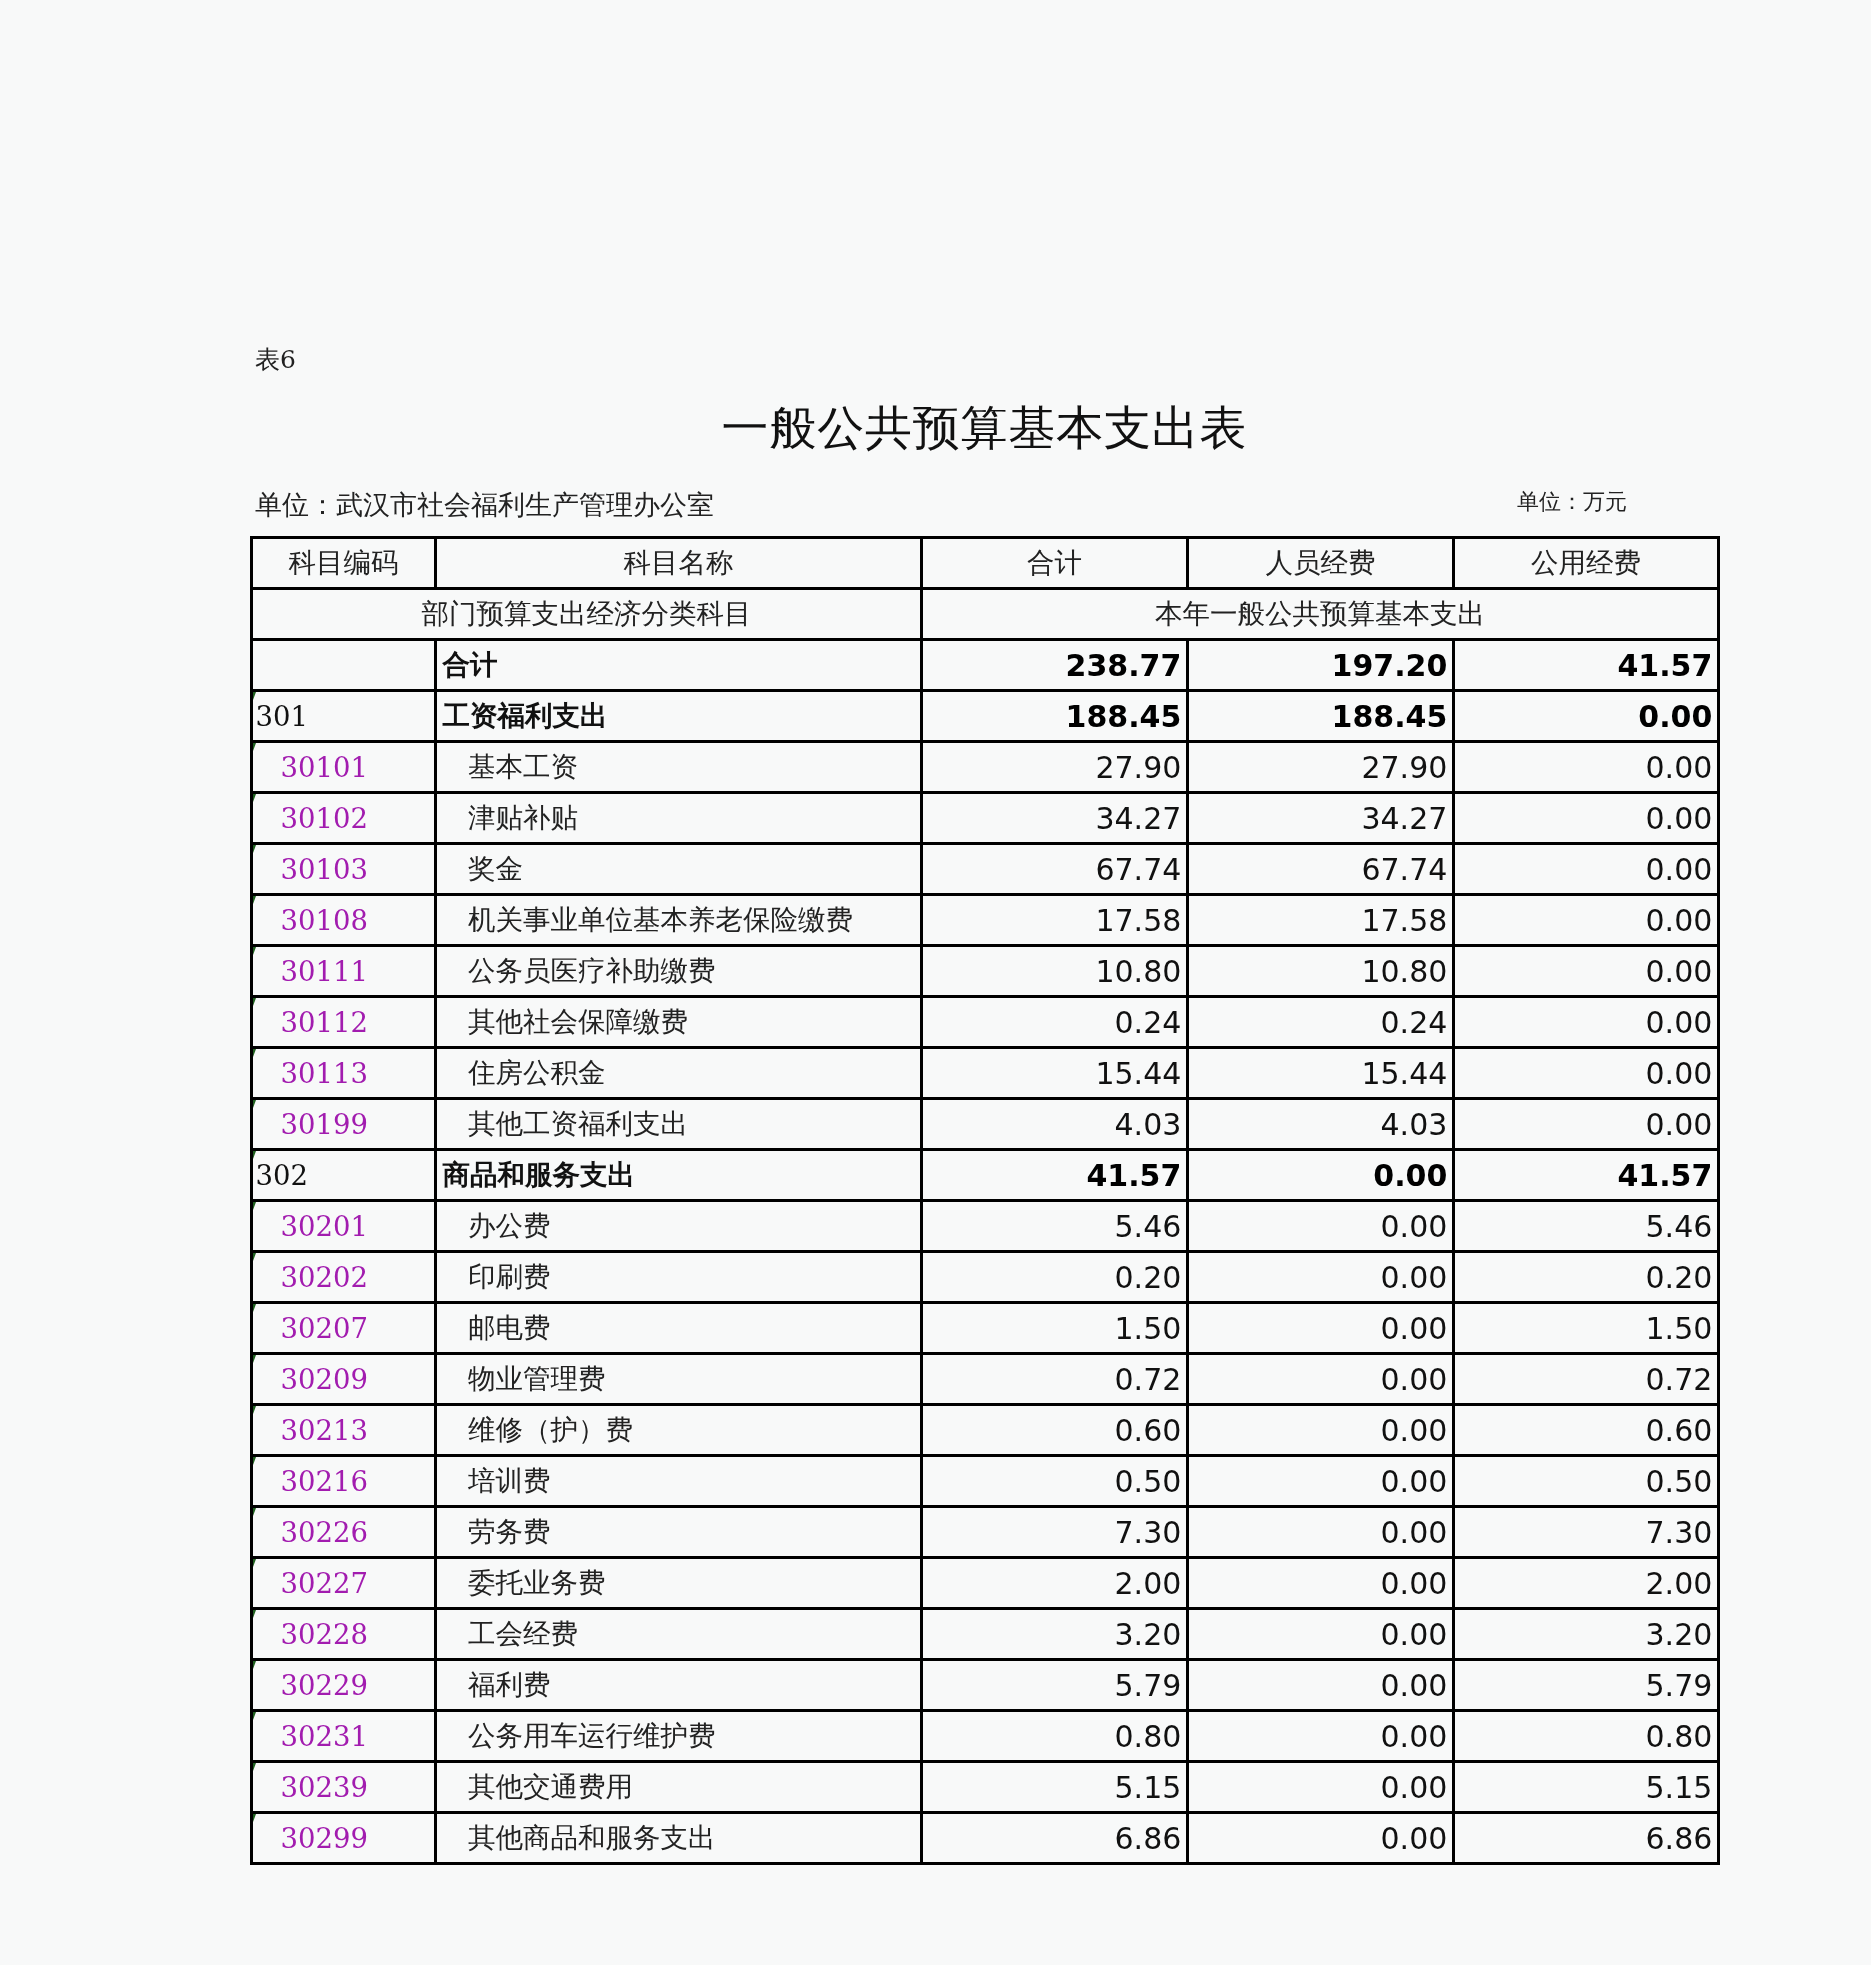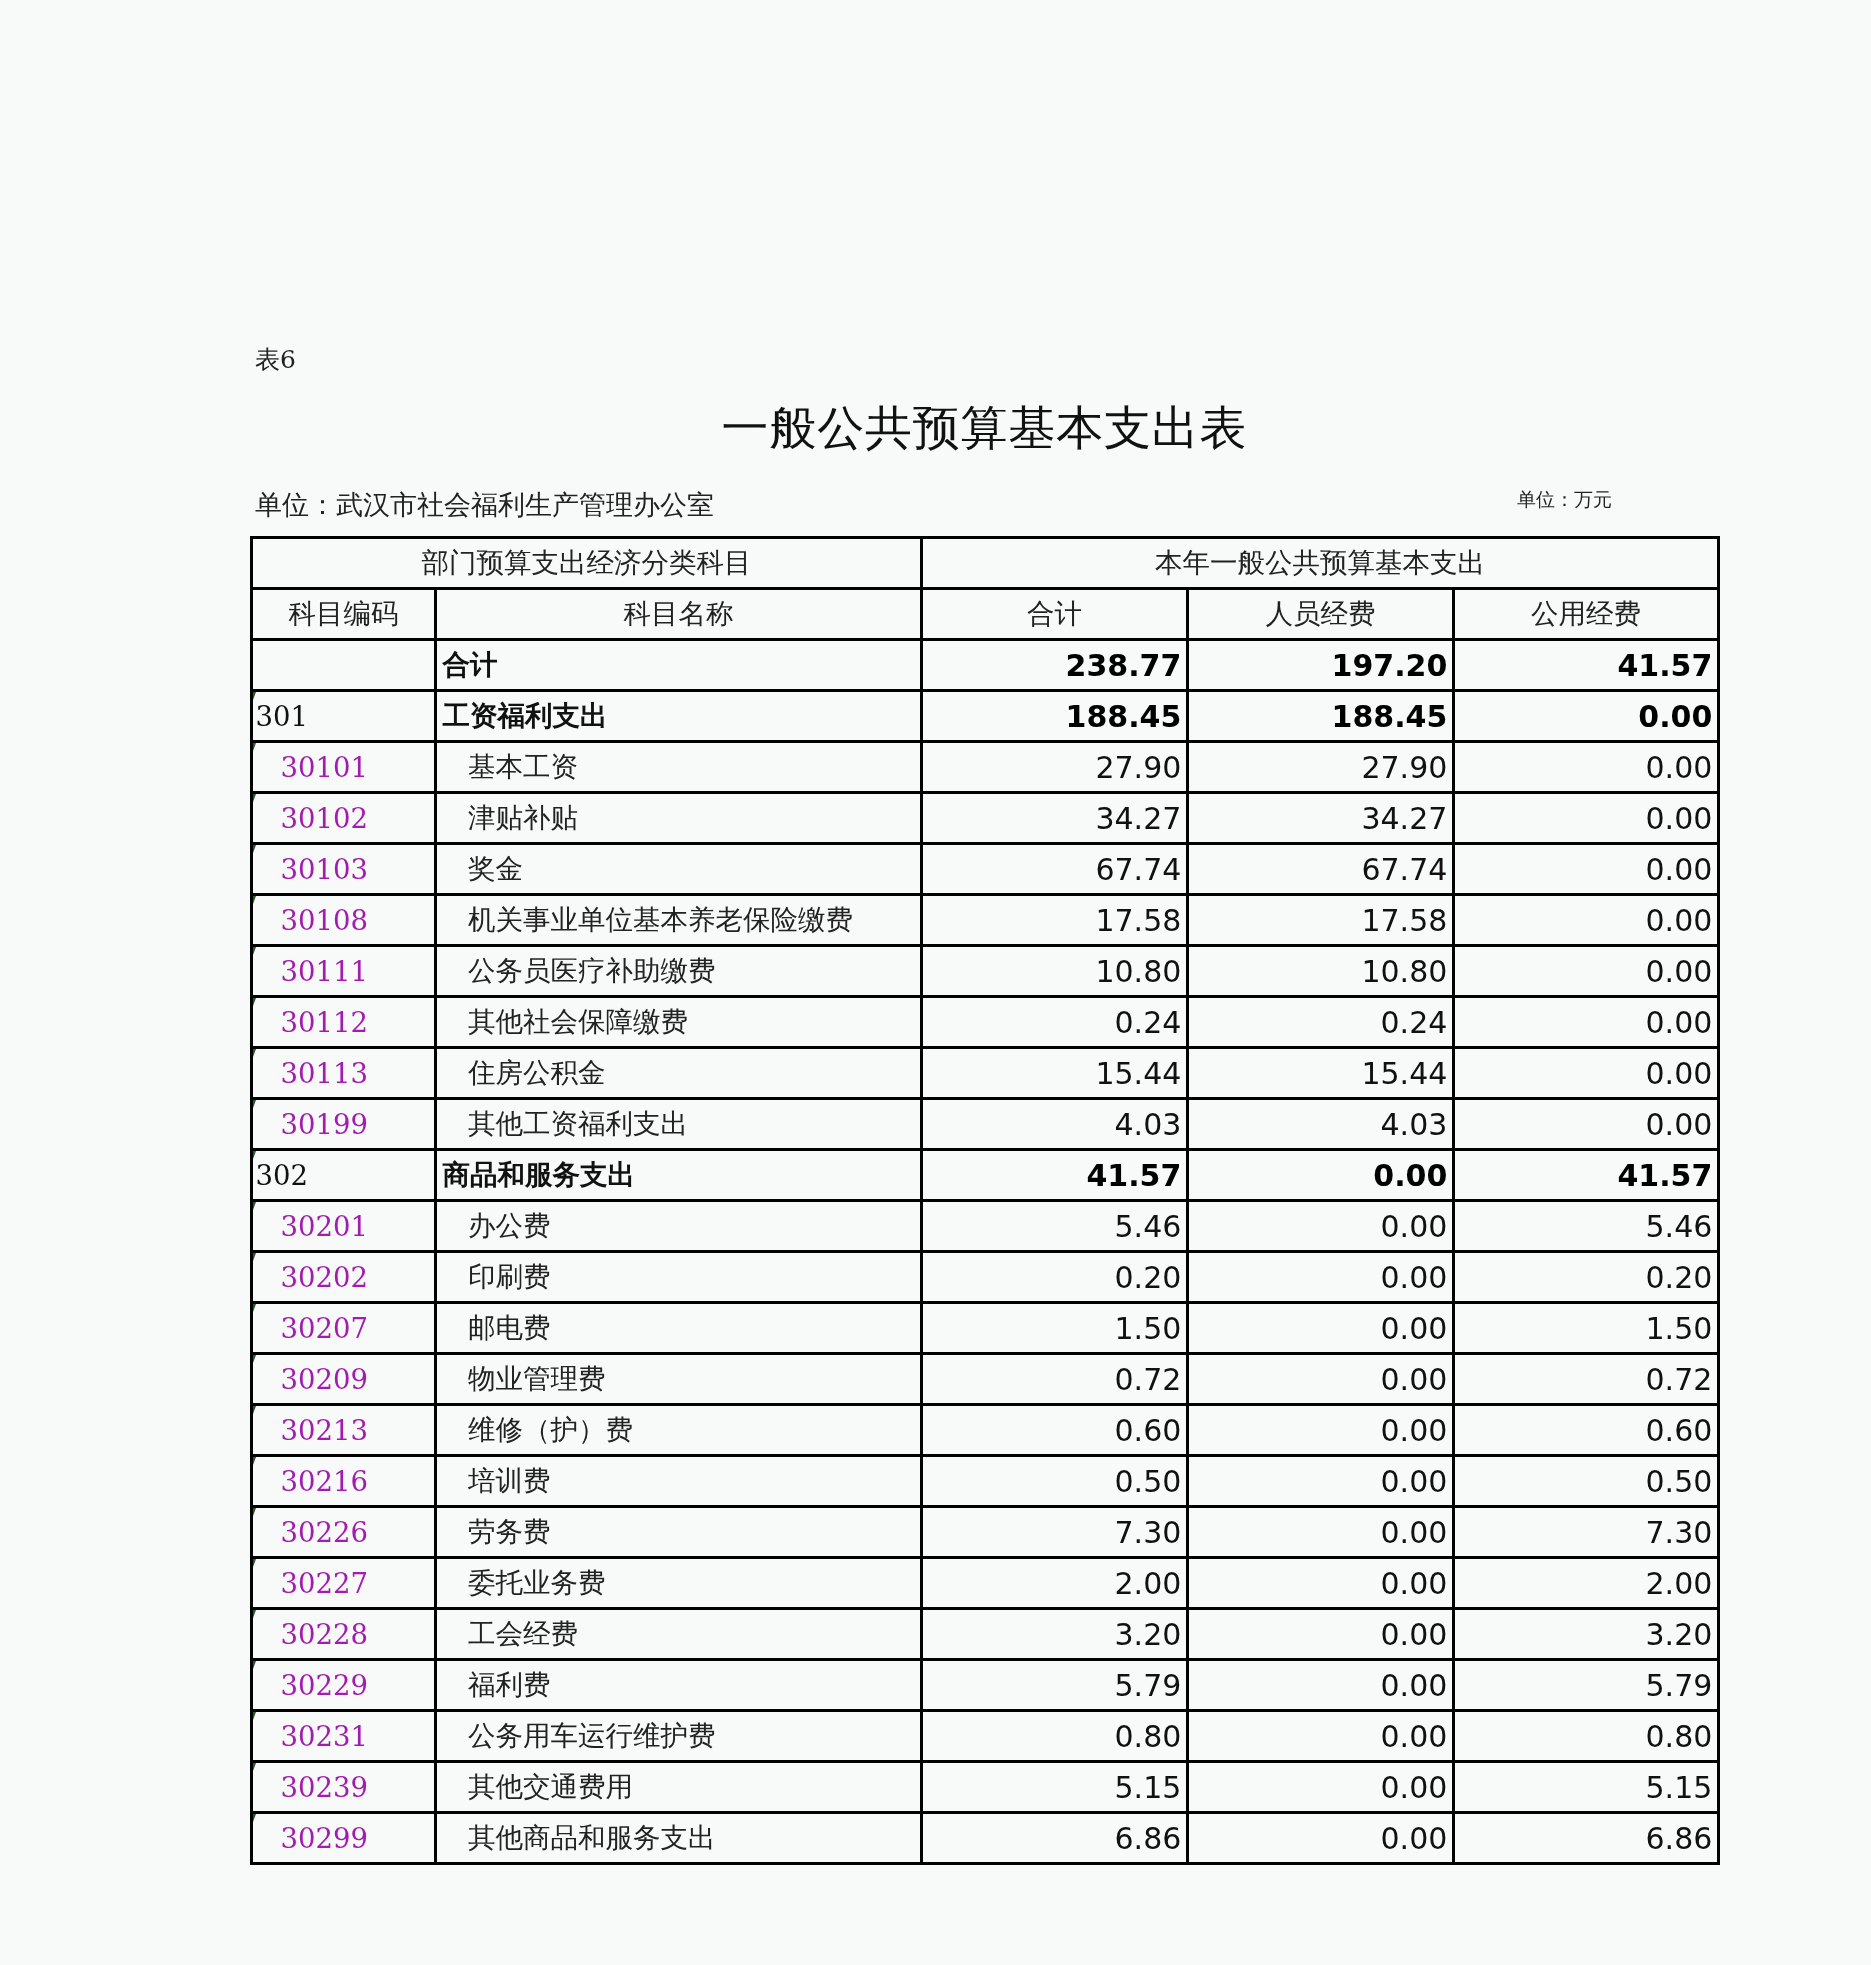--- a/index.html
+++ b/index.html
@@ -5,21 +5,21 @@
   html, body { margin:0; padding:0; }
   body {
     width:1872px; height:2647px; position:relative; overflow:hidden;
     background:#f8f9f9; color:#111;
     font-family:"DejaVu Serif","Liberation Serif",serif;
   }
   .abs { position:absolute; }
   .table-label { left:255px; top:343px; font-size:25px; color:#222; }
   .title { left:0; width:1969px; top:397px; text-align:center; font-size:47px; color:#111; letter-spacing:0.8px; }
   .unit-left { left:255px; top:487px; font-size:27px; color:#222; }
-  .unit-right { left:1517px; top:487px; font-size:19px; color:#222; }
+  .unit-right { left:1517px; top:487px; font-size:22px; color:#222; }
   table.budget {
     position:absolute; left:250px; top:536px; width:1467px;
     border-collapse:collapse; table-layout:fixed;
   }
   table.budget td, table.budget th {
     border:3.1px solid #000; height:48px; padding:0; font-weight:normal;
     font-size:27.5px; overflow:hidden; white-space:nowrap;
   }
   table.budget .hdr { text-align:center; font-family:"DejaVu Serif","Liberation Serif",serif; color:#222; }
   .code { font-family:"DejaVu Serif","Liberation Serif",serif; color:#a21caf; position:relative; }
@@ -46,29 +46,29 @@
 <table class="budget">
   <colgroup>
     <col style="width:184px">
     <col style="width:486px">
     <col style="width:266px">
     <col style="width:266px">
     <col style="width:265px">
   </colgroup>
   <thead>
     <tr>
-      <th class="hdr" colspan="2">部门预算支出经济分类科目</th>
-      <th class="hdr" colspan="3">本年一般公共预算基本支出</th>
-    </tr>
-    <tr>
       <th class="hdr">科目编码</th>
       <th class="hdr">科目名称</th>
       <th class="hdr">合计</th>
       <th class="hdr">人员经费</th>
       <th class="hdr">公用经费</th>
+    </tr>
+    <tr>
+      <th class="hdr" colspan="2">部门预算支出经济分类科目</th>
+      <th class="hdr" colspan="3">本年一般公共预算基本支出</th>
     </tr>
   </thead>
   <tbody id="tbody">
       <tr class="bold">
         <td class="code cat"><span></span></td>
         <td class="name ">合计</td>
         <td class="num">238.77</td>
         <td class="num">197.20</td>
         <td class="num">41.57</td>
       </tr>

